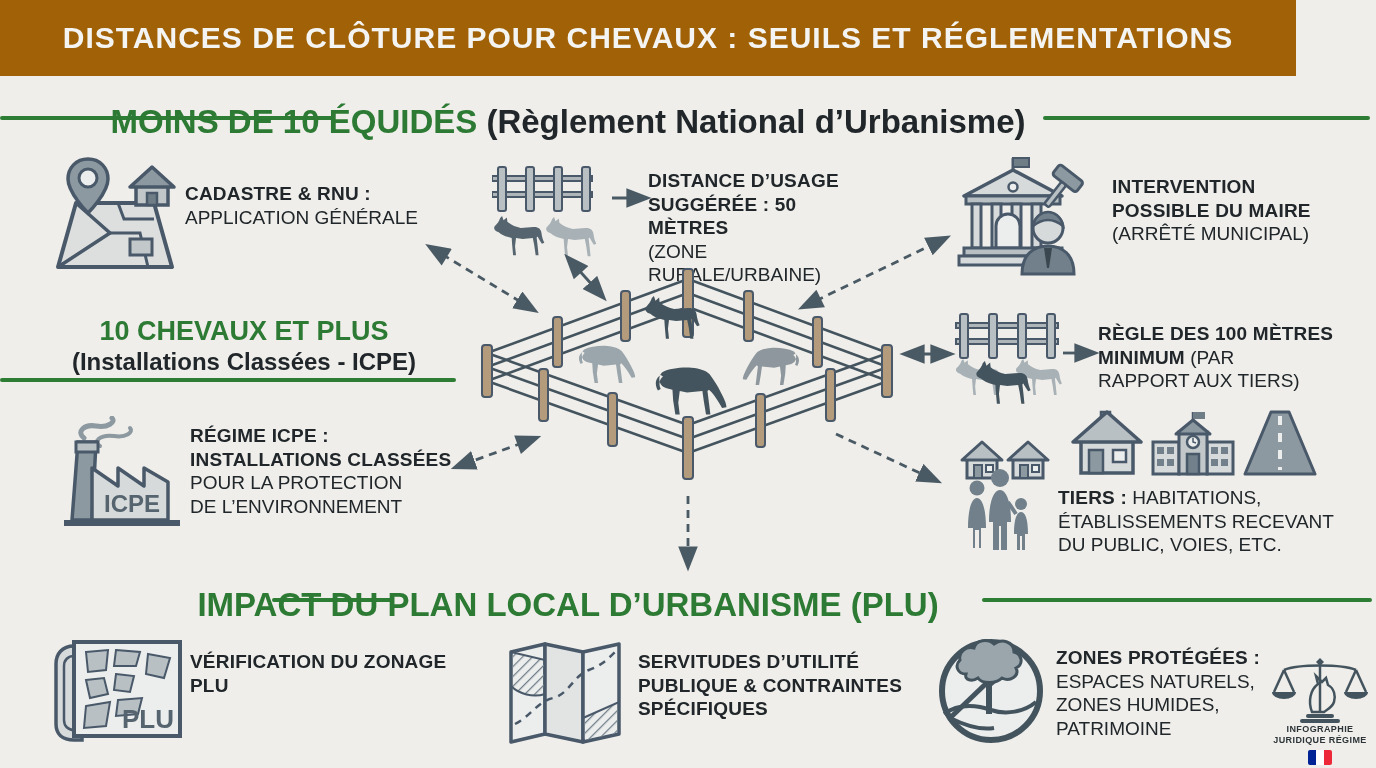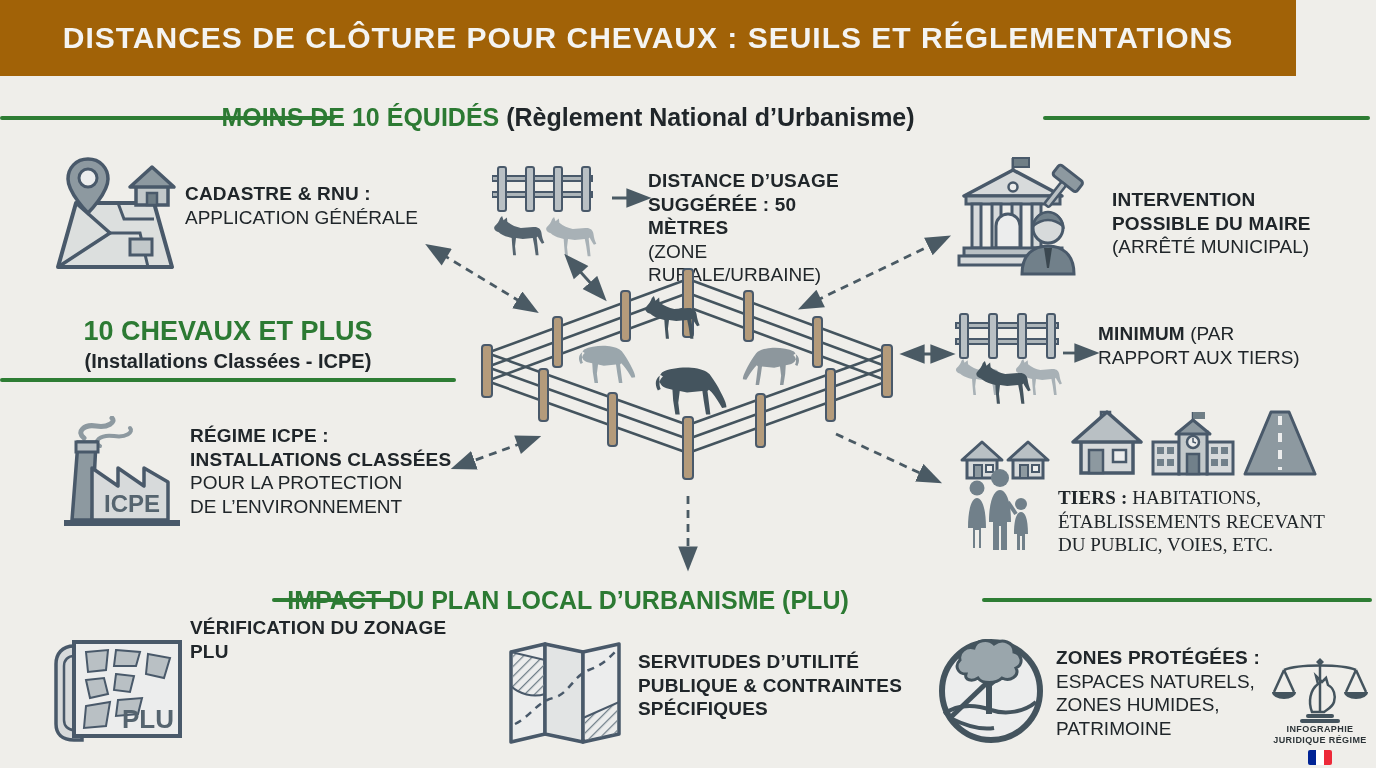--- a/index.html
+++ b/index.html
@@ -4,30 +4,30 @@
 <style>
   html,body{margin:0;padding:0;background:#d8d8d4;}
   .page{position:relative;width:1376px;height:768px;background:#efeeea;overflow:hidden;
         font-family:"Liberation Sans","DejaVu Sans",sans-serif;color:#20262a;}
   .abs{position:absolute;}
   
   .header{left:0;top:0;width:1296px;height:76px;background:#a16207;display:flex;align-items:center;justify-content:center;}
   .header h1{margin:0;color:#f4f4f2;font-size:30px;font-weight:800;letter-spacing:1px;white-space:nowrap;}
   
   .divline{height:4px;background:#2e7d34;border-radius:2px;}
-  .sec-head{width:1136px;text-align:center;font-size:25px;font-weight:800;white-space:nowrap;}
+  .sec-head{width:1136px;text-align:center;font-size:33px;font-weight:800;white-space:nowrap;}
   .green{color:#2c7a33;}
   .ink{color:#20262a;}
   
   .t{font-size:19px;line-height:23.5px;}
   .b{font-weight:700;letter-spacing:0.2px;}
   .ctr{text-align:left;}
   .mid-head{width:456px;text-align:center;}
   .mid-head .g{font-size:27px;font-weight:800;color:#2c7a33;line-height:31px;}
-  .mid-head .k{font-size:20px;font-weight:800;color:#20262a;line-height:29px;}
+  .mid-head .k{font-size:24px;font-weight:800;color:#20262a;line-height:29px;}
   svg{display:block;}
   .logo-text{font-size:9px;font-weight:700;letter-spacing:0.4px;text-align:center;line-height:11px;color:#2c3438;}
   .flag{display:flex;width:24px;height:15px;border-radius:2px;overflow:hidden;}
   .flag div{flex:1;}
 </style>
 </head>
 <body>
 
 <div class="page">
 
@@ -114,27 +114,27 @@
       <path d="M66,118 C66,98 78,90 92,90 C106,90 118,98 118,118 Z" fill="#71808a" stroke="#49596a" stroke-width="3"></path>
       <polygon points="88,92 96,92 93,112 91,112" fill="#3a4750"></polygon>
       <circle cx="92" cy="72" r="15" fill="#d7dadb" stroke="#49596a" stroke-width="3"></circle>
       <path d="M77,70 C79,60 86,56 92,56 C98,56 105,60 107,70 C102,66 96,64 92,64 C88,64 82,66 77,70 Z" fill="#71808a" stroke="#49596a" stroke-width="2.5"></path>
     </g>
     <g transform="translate(104,8) rotate(38)">
       <rect x="0" y="0" width="30" height="13" rx="3" fill="#8d99a0" stroke="#49596a" stroke-width="3"></rect>
       <rect x="12" y="13" width="6" height="28" rx="2" fill="#b9c0c4" stroke="#49596a" stroke-width="2.5"></rect>
     </g>
   </svg>
-  <div class="abs t" style="left:1112px;top:188px;width:240px;">
+  <div class="abs t" style="left:1112px;top:175px;width:240px;">
     <div class="b">INTERVENTION</div>
     <div class="b">POSSIBLE DU MAIRE</div>
     <div>(ARRÊTÉ MUNICIPAL)</div>
   </div>
 
-  <div class="abs mid-head" style="left:0px;top:316px;">
+  <div class="abs mid-head" style="left:0px;top:316px;padding-left:16px;">
     <div class="g">10 CHEVAUX ET PLUS</div>
     <div class="k">(Installations Classées - ICPE)</div>
   </div>
   <div class="abs divline" style="left:0px;top:378px;width:456px;"></div>
 
   <svg class="abs" style="left:56px;top:416px;" width="130" height="116" viewBox="0 0 130 116">
     <path d="M28,22 C20,16 28,8 40,10 C52,12 60,6 56,2" fill="none" stroke="#8d99a0" stroke-width="5" stroke-linecap="round"></path>
     <path d="M44,30 C36,26 44,18 58,20 C70,22 78,16 74,12" fill="none" stroke="#8d99a0" stroke-width="4" stroke-linecap="round"></path>
     <polygon points="22,26 40,26 36,104 16,104" fill="#8d99a0" stroke="#49596a" stroke-width="3.5"></polygon>
     <rect x="20" y="26" width="22" height="10" fill="#b9c0c4" stroke="#49596a" stroke-width="3"></rect>
@@ -162,20 +162,21 @@
         <use href="#horse-stand" fill="#a8b1b6"></use>
       </g>
     <g transform="translate(62,48) scale(0.44)">
         <use href="#horse-stand" fill="#a8b1b6"></use>
       </g>
     <g transform="translate(22,50) scale(0.52)">
         <use href="#horse-stand" fill="#44545e"></use>
       </g>
   </svg>
   <div class="abs t ctr" style="left:1098px;top:322px;width:262px;">
+    <div class="b">RÈGLE DES 100 MÈTRES</div>
     <div><span class="b">MINIMUM</span><span> (PAR</span></div>
     <div>RAPPORT AUX TIERS)</div>
   </div>
 
   <svg class="abs" style="left:955px;top:410px;" width="365" height="142" viewBox="0 0 365 142">
 
     <g>
       <rect x="12" y="48" width="30" height="20" fill="#d7dadb" stroke="#49596a" stroke-width="3"></rect>
       <polygon points="7,50 27,32 47,50" fill="#b9c0c4" stroke="#49596a" stroke-width="3" stroke-linejoin="round"></polygon>
       <rect x="19" y="55" width="8" height="13" fill="#8d99a0" stroke="#49596a" stroke-width="2"></rect>
@@ -227,21 +228,21 @@
         <rect x="60" y="49" width="7" height="7"></rect>
           <rect x="70" y="49" width="7" height="7"></rect>
       </g>
     </g>
 
     <g transform="translate(290,0)">
       <polygon points="26,2 44,2 70,64 0,64" fill="#8d99a0" stroke="#49596a" stroke-width="3" stroke-linejoin="round"></polygon>
       <line x1="35" y1="6" x2="35" y2="60" stroke="#eceded" stroke-width="4" stroke-dasharray="9 8"></line>
     </g>
   </svg>
-  <div class="abs t ctr" style="left:1058px;top:486px;width:300px;font-family:Liberation Serif, serif;">
+  <div class="abs t ctr" style="left:1058px;top:486px;width:300px;">
     <div><span class="b">TIERS :</span><span> HABITATIONS,</span></div>
     <div>ÉTABLISSEMENTS RECEVANT</div>
     <div>DU PUBLIC, VOIES, ETC.</div>
   </div>
 
   <svg class="abs" style="left:430px;top:253px;" width="520" height="330" viewBox="0 0 520 330">
     <g stroke="#44545e" stroke-width="2.6">
       <line x1="57" y1="100" x2="258" y2="26"></line>
         <line x1="57" y1="114" x2="258" y2="40"></line>
         <line x1="57" y1="128" x2="258" y2="54"></line>
@@ -323,21 +324,21 @@
       <polygon points="34,16 56,14 54,34 36,36"></polygon>
       <polygon points="64,14 88,16 84,30 62,30"></polygon>
       <polygon points="96,18 118,22 112,42 94,38"></polygon>
       <polygon points="34,44 52,42 56,58 38,62"></polygon>
       <polygon points="64,38 82,40 78,56 62,54"></polygon>
       <polygon points="34,70 58,66 54,90 32,92"></polygon>
       <polygon points="66,64 90,62 86,78 64,80"></polygon>
     </g>
     <text x="70" y="92" font-size="26" font-weight="bold" fill="#55646f" font-family="Liberation Sans, sans-serif">PLU</text>
   </svg>
-  <div class="abs t" style="left:190px;top:616px;width:270px;">
+  <div class="abs t" style="left:190px;top:650px;width:270px;">
     <div class="b">VÉRIFICATION DU ZONAGE</div>
     <div class="b">PLU</div>
   </div>
 
   <svg class="abs" style="left:503px;top:636px;" width="124" height="114" viewBox="0 0 124 114">
     <defs>
       <pattern id="hatch" width="7" height="7" patternUnits="userSpaceOnUse" patternTransform="rotate(45)">
         <line x1="0" y1="0" x2="0" y2="7" stroke="#71808a" stroke-width="2.5"></line>
       </pattern>
     </defs>

